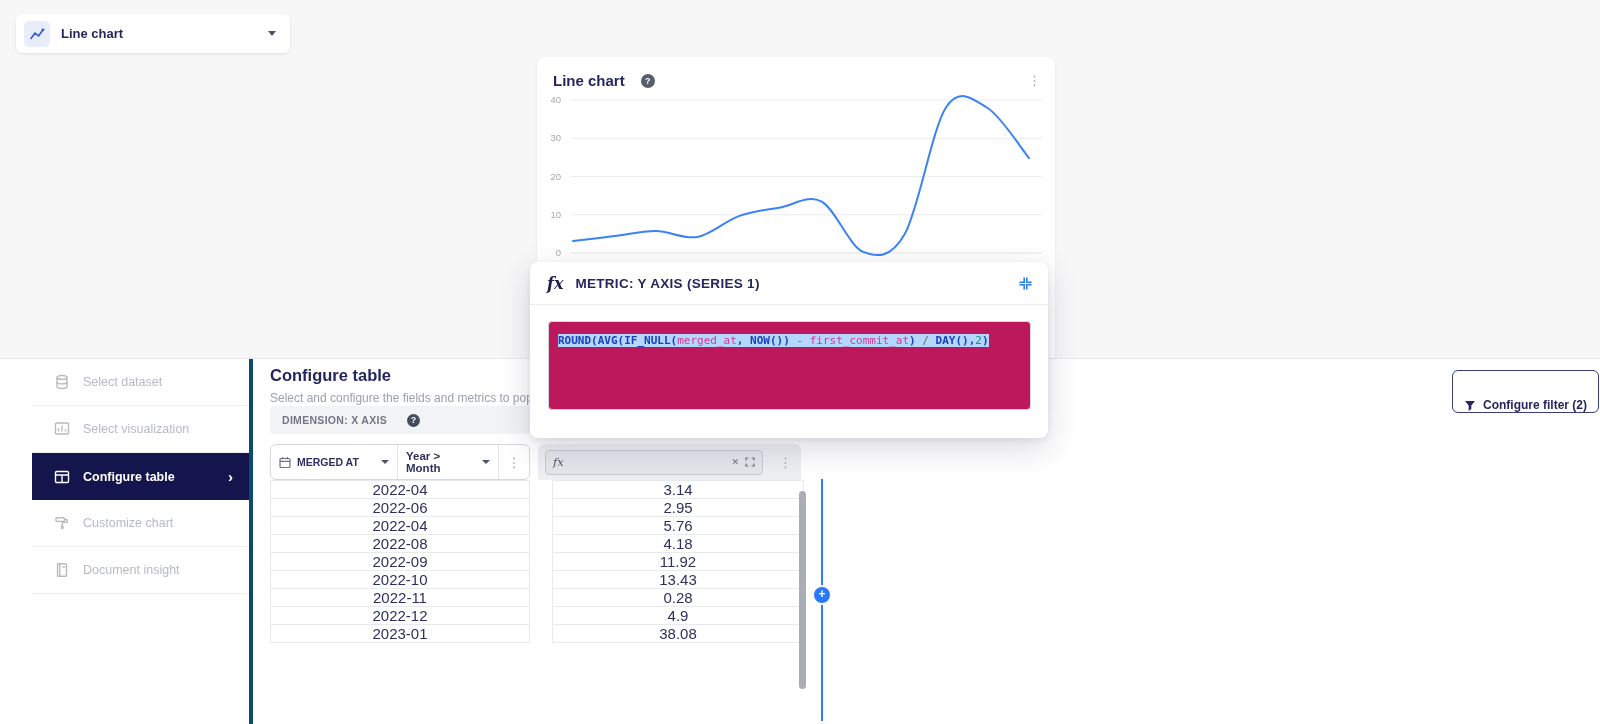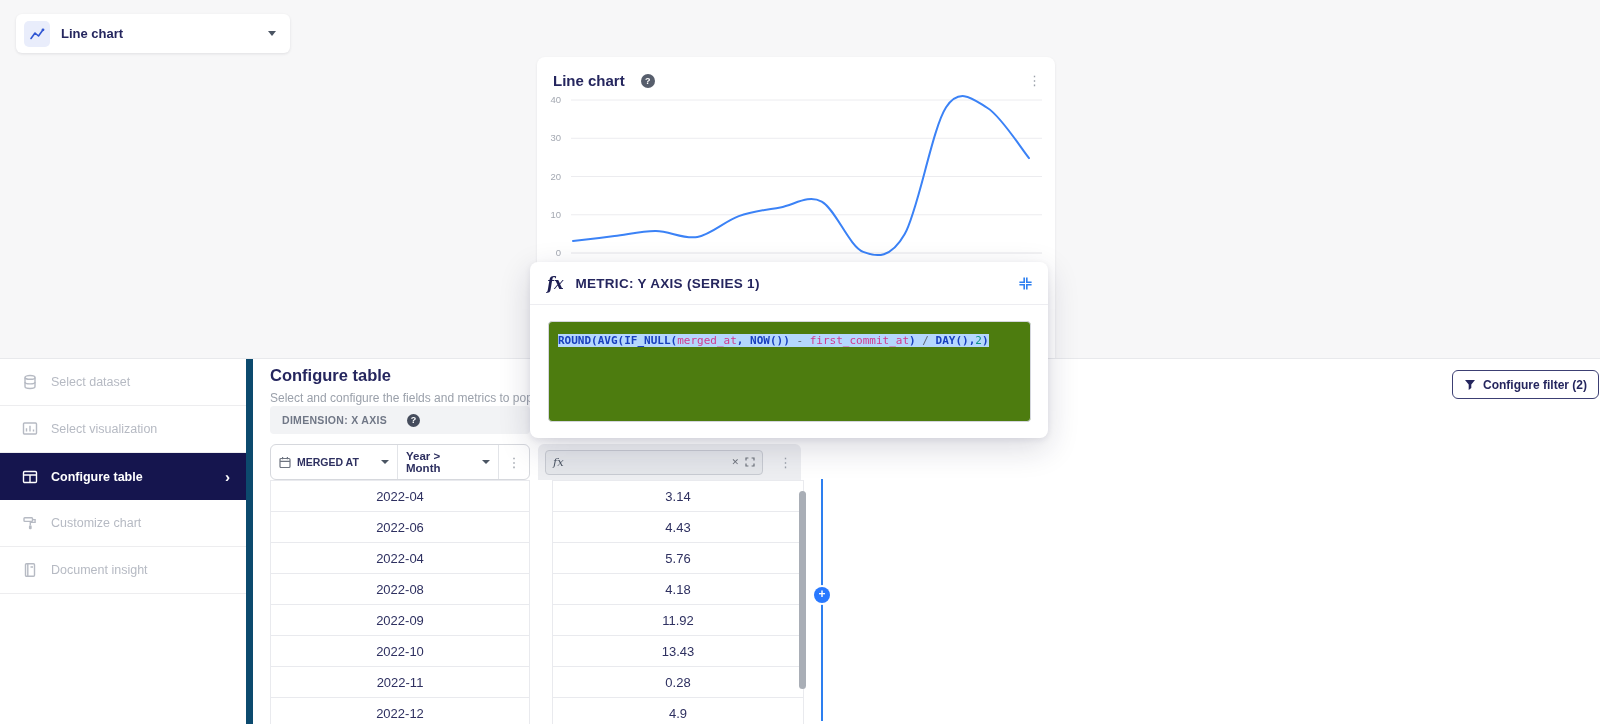--- a/index.html
+++ b/index.html
@@ -35,42 +35,42 @@
   }
   .chart-card .help-dot { margin-left:16px; }
   .kebab { color:#9aa0a9; font-size:13px; line-height:1; letter-spacing:0; cursor:pointer; }
   .chart-card .kebab { margin-left:auto; }
   #chart-svg { position:absolute; left:0; top:0; }
   
   .bottom-panel {
     position:absolute; left:0; top:358px; width:1600px; height:366px;
     background:#fff; border-top:1px solid #e8e9ec; z-index:2;
   }
-  .sidebar { position:absolute; left:0; top:0; width:253px; height:366px; border-right:7px solid #0c4a6e; background:#fff; }
+  .sidebar { position:absolute; left:0; top:0; width:253px; height:366px; border-right:4px solid #0c4a6e; background:#fff;padding-left:32px; }
   .sb-item {
     height:47px; display:flex; align-items:center; gap:13px; padding:0 16px 0 22px;
     border-bottom:1px solid #ededef; cursor:pointer; color:#b6bac3; font-size:12.5px;
   }
   .sb-item .sb-ic { display:flex; align-items:center; }
   .sb-item.active { background:#15154e; color:#fff; font-weight:bold; border-bottom:none; }
   .sb-item .chev { margin-left:auto; font-size:15px; font-weight:bold; color:#fff; }
   .beta { font-size:8px; color:#f4745a; position:relative; top:-5px; margin-left:2px; font-weight:normal; }
   
   .main-head { position:absolute; left:270px; top:7px; font-size:16.5px; font-weight:bold; color:#25265e; }
   .main-sub { position:absolute; left:270px; top:32px; font-size:12px; color:#9ba1ab; white-space:nowrap; }
   .dim-bar {
     position:absolute; left:270px; top:47px; width:260px; height:28px; background:#f2f3f5;
     border-radius:4px; display:flex; align-items:center; gap:20px; padding:0 12px;
     font-size:10.5px; font-weight:bold; color:#707786; letter-spacing:.3px;
   }
   .dim-bar .help-dot { width:13px; height:13px; background:#454c5c; }
   .filter-btn {
-    position:absolute; left:1452px; top:11px; height:29px; padding:0 11px;
+    position:absolute; left:1452px; top:11px; height:43px; padding:0 11px;
     background:#fff; border:1px solid #3c3f73; border-radius:6px;
-    display:flex; align-items:center; gap:7px; font-size:12px; font-weight:600; color:#25265e; cursor:pointer;
+    display:flex; align-items:flex-end; gap:7px; font-size:12px; font-weight:600; color:#25265e; cursor:pointer;
   }
   .dim-header {
     position:absolute; left:270px; top:85px; width:260px; height:36px; background:#fff;
     border:1px solid #d6d8dd; border-radius:6px; display:flex; align-items:stretch;
   }
   .dh-cell { display:flex; align-items:center; gap:6px; padding:0 8px; border-right:1px solid #e2e4e8; cursor:pointer; }
   .dh-cell.c1 { width:127px; }
   .dh-cell.c1 .txt { font-size:10.5px; font-weight:bold; color:#2e3060; }
   .dh-cell.c2 { width:101px; }
   .dh-cell.c2 .txt { font-size:11.5px; font-weight:600; color:#2e3060; }
@@ -85,43 +85,43 @@
     border:1px solid #c7cad1; border-radius:4px; display:flex; align-items:center; padding:0 7px; cursor:text;
   }
   .fx-ph { font-family:"DejaVu Serif", serif; font-style:italic; font-size:11.5px; color:#4b5563; }
   .fx-input .x { margin-left:auto; font-size:9px; color:#6d727b; cursor:pointer; }
   .fx-input .expand { margin-left:6px; display:flex; cursor:pointer; }
   .met-header .kebab { margin-left:auto; margin-right:9px; }
   .t-rows { position:absolute; top:121px; border-top:1px solid #e9eaee; }
   #dim-rows { left:270px; width:260px; }
   #met-rows { left:552px; width:252px; }
   .t-cell {
-    height:31px; border:1px solid #e9eaee; border-top:none; background:#fff;
-    display:flex; align-items:center; justify-content:center; font-size:13px; color:#2e3060;
+    height:18px; border:1px solid #e9eaee; border-top:none; background:#fff;
+    display:flex; align-items:center; justify-content:center; font-size:15px; color:#2e3060;
   }
   .vscroll { position:absolute; left:799px; top:132px; width:7px; height:198px; background:#a9aeb6; border-radius:4px; cursor:grab; }
   .add-line { position:absolute; left:821px; top:120px; width:2px; height:242px; background:#2d7ff0; }
   .add-btn {
     position:absolute; left:814px; top:228px; width:16px; height:16px; border-radius:50%;
     background:#2979ff; color:#fff; font-size:12px; font-weight:bold; line-height:15px; text-align:center;
     box-shadow:0 0 0 2px #fff; cursor:pointer;
   }
   
   .modal {
     position:absolute; left:530px; top:262px; width:518px; height:176px; background:#fff;
     border-radius:8px; z-index:5;
     box-shadow:0 10px 32px rgba(23,25,60,.16), 0 2px 6px rgba(23,25,60,.08);
   }
   .modal .m-head { height:43px; display:flex; align-items:center; padding:0 15px 0 17px; border-bottom:1px solid #ededf1; }
   .fx-glyph { font-family:"DejaVu Serif", serif; font-style:italic; font-weight:600; font-size:16px; color:#1d1e52; }
   .m-title { margin-left:12px; font-size:13.5px; font-weight:bold; letter-spacing:.3px; color:#25265e; }
   .m-collapse { margin-left:auto; display:flex; cursor:pointer; }
   .formula-box {
-    margin:16px 17px 0 18px; height:101px; border:1px solid #d4d6dd; border-radius:4px;
-    background:#4d7c0f; padding:8px 9px; cursor:text;
+    margin:16px 17px 0 18px; height:89px; border:1px solid #d4d6dd; border-radius:4px;
+    background:#be185d; padding:8px 9px; cursor:text;
   }
   #formula-line { font-family:"DejaVu Sans Mono", monospace; font-size:11px; line-height:15px; background:#b5d7fe; white-space:nowrap; }
   .tok-kw { color:#1940bf; font-weight:bold; }
   .tok-field { color:#d23b8f; }
   .tok-op { color:#5f6b7a; }
   .tok-num { color:#0e9488; }
   svg { display:block; }
 </style>
 </head>
 <body>
@@ -262,21 +262,21 @@
       <div class="t-cell">2022-04</div>
       <div class="t-cell">2022-08</div>
       <div class="t-cell">2022-09</div>
       <div class="t-cell">2022-10</div>
       <div class="t-cell">2022-11</div>
       <div class="t-cell">2022-12</div>
       <div class="t-cell">2023-01</div>
     </div>
   <div class="t-rows" id="met-rows">
       <div class="t-cell">3.14</div>
-      <div class="t-cell">4.43</div>
+      <div class="t-cell">2.95</div>
       <div class="t-cell">5.76</div>
       <div class="t-cell">4.18</div>
       <div class="t-cell">11.92</div>
       <div class="t-cell">13.43</div>
       <div class="t-cell">0.28</div>
       <div class="t-cell">4.9</div>
       <div class="t-cell">38.08</div>
     </div>
 
   <div class="vscroll"></div>

